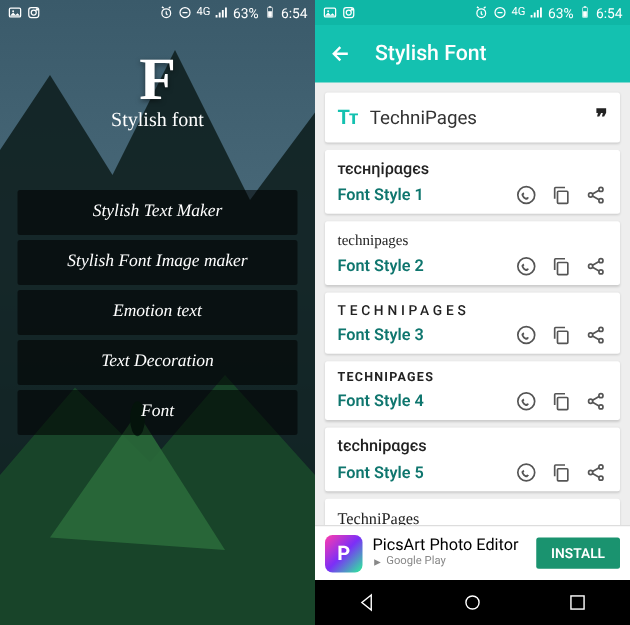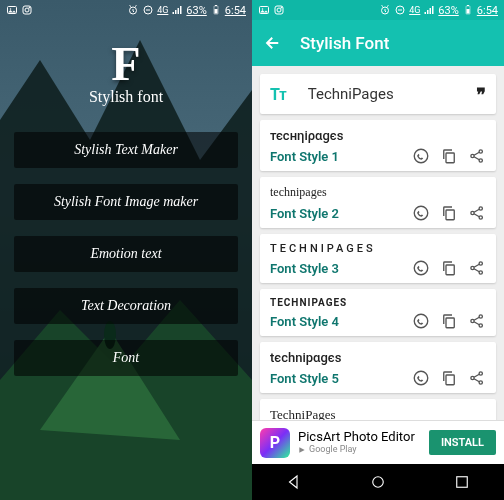--- a/index.html
+++ b/index.html
@@ -37,21 +37,20 @@
     padding: 0 6px;
     font-size: 11px;
     color: #fff;
     position: relative;
     z-index: 10;
   }
   .statusbar .sb-left, .statusbar .sb-right {
     display: flex;
     align-items: center;
     gap: 3px;
-    text-decoration: underline;
   }
   .statusbar .sb-icon { width: 12px; height: 12px; display: inline-flex; }
   .statusbar .sb-icon svg { width: 100%; height: 100%; }
   .logo-block {
     position: relative;
     z-index: 5;
     margin: 20px auto 10px;
     text-align: center;
     color: #fff;
   }
@@ -66,22 +65,22 @@
   .logo-sub {
     font-family: "Brush Script MT", cursive;
     font-size: 16px;
     color: #fff;
   }
   .menu {
     position: relative;
     z-index: 5;
     display: flex;
     flex-direction: column;
-    gap: 16px;
-    margin: 16px 14px 0;
+    gap: 4px;
+    margin: 36px 14px 0;
   }
   .menu-item {
     background: rgba(0,0,0,0.55);
     color: #fff;
     text-align: center;
     padding: 10px 6px;
     font-size: 14px;
     font-family: Georgia, serif;
     font-style: italic;
     font-weight: 500;
@@ -111,21 +110,21 @@
   .appbar .back-arrow { width: 18px; height: 18px; display: flex; }
   .appbar .back-arrow svg { width: 100%; height: 100%; }
   .input-row {
     background: #fff;
     margin: 8px 8px 6px;
     border-radius: 2px;
     height: 40px;
     display: flex;
     align-items: center;
     padding: 0 10px;
-    gap: 22px;
+    gap: 10px;
     box-shadow: 0 1px 2px rgba(0,0,0,0.15);
   }
   .input-row .tt-icon {
     color: #14c1b0;
     font-weight: bold;
     font-size: 16px;
     letter-spacing: -1px;
   }
   .input-row .input-text {
     flex: 1;

